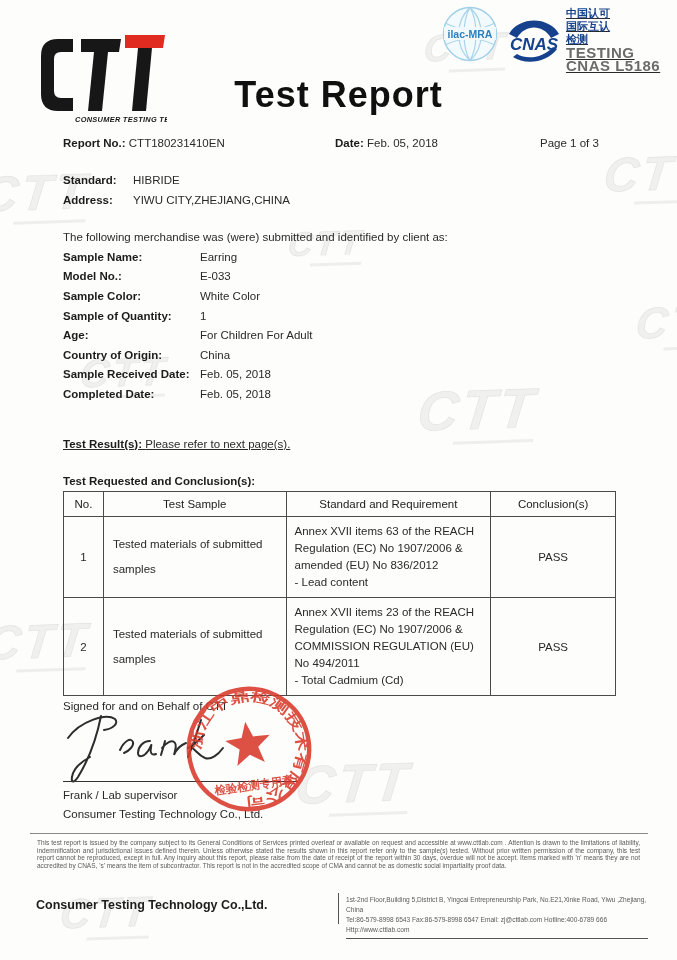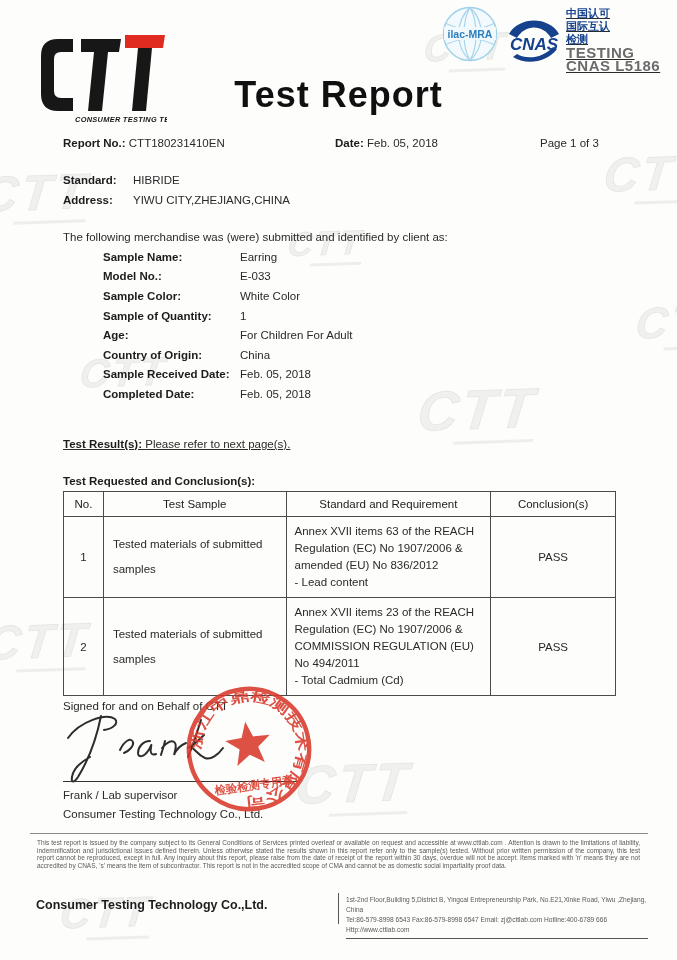--- a/index.html
+++ b/index.html
@@ -17,21 +17,21 @@
   .wm .bar{height:0;border-top:3px solid rgba(150,150,150,0.14);margin-top:3px;width:68%;margin-left:32%;}
   
   #title{left:0;right:0;top:74px;text-align:center;font-size:36px;font-weight:bold;color:#101010;letter-spacing:1px;z-index:1;}
   .acc-text{left:566px;top:7px;z-index:1;line-height:13px;text-decoration:underline;}
   .acc-text .zh{font-size:11px;font-weight:bold;color:#16418c;}
   .acc-text .en{font-size:15px;font-weight:bold;color:#6b6b6b;letter-spacing:0.5px;}
   
   .lab11{font-size:11.5px;}
   .inforow span.v{color:#2a2a2a;}
   .srow{display:flex;height:19.6px;align-items:center;font-size:11.5px;}
-  .slbl{width:137px;font-weight:bold;color:#1c1c1c;flex:none;margin-left:40px;}
+  .slbl{width:137px;font-weight:bold;color:#1c1c1c;flex:none;}
   .sval{color:#2a2a2a;}
   
   table{border-collapse:collapse;width:553px;font-size:11.5px;color:#2a2a2a;background:transparent;}
   th,td{border:1.2px solid #4a4a4a;padding:3px 6px;}
   th{font-weight:normal;color:#1c1c1c;height:18px;text-align:center;}
   td.c{text-align:center;}
   td.std{white-space:pre-line;line-height:17px;padding:6px 8px;}
   td.samp{padding-left:9px;line-height:25px;}
   
   #stamp{z-index:3;opacity:0.88;transform:rotate(-8deg);}

